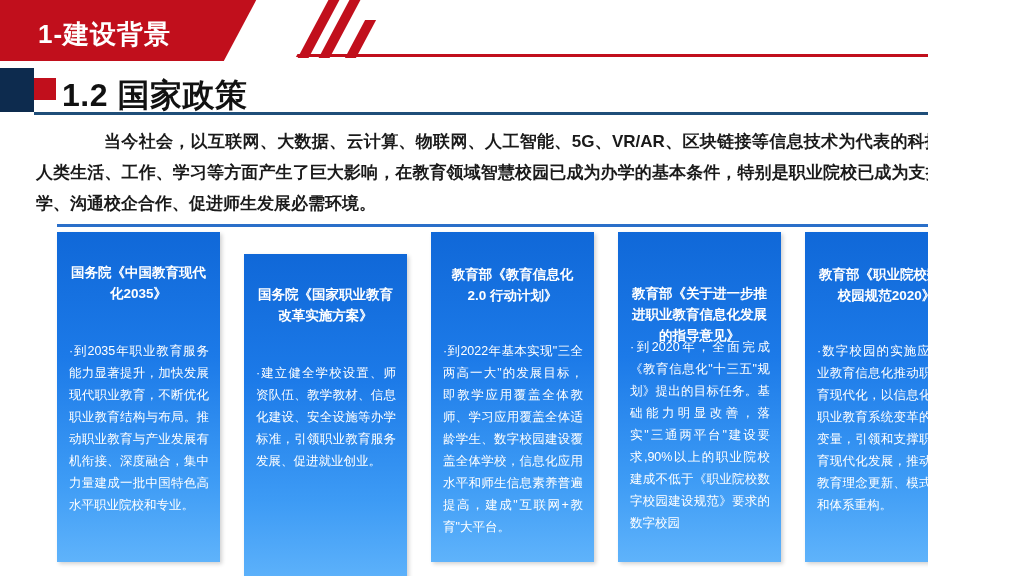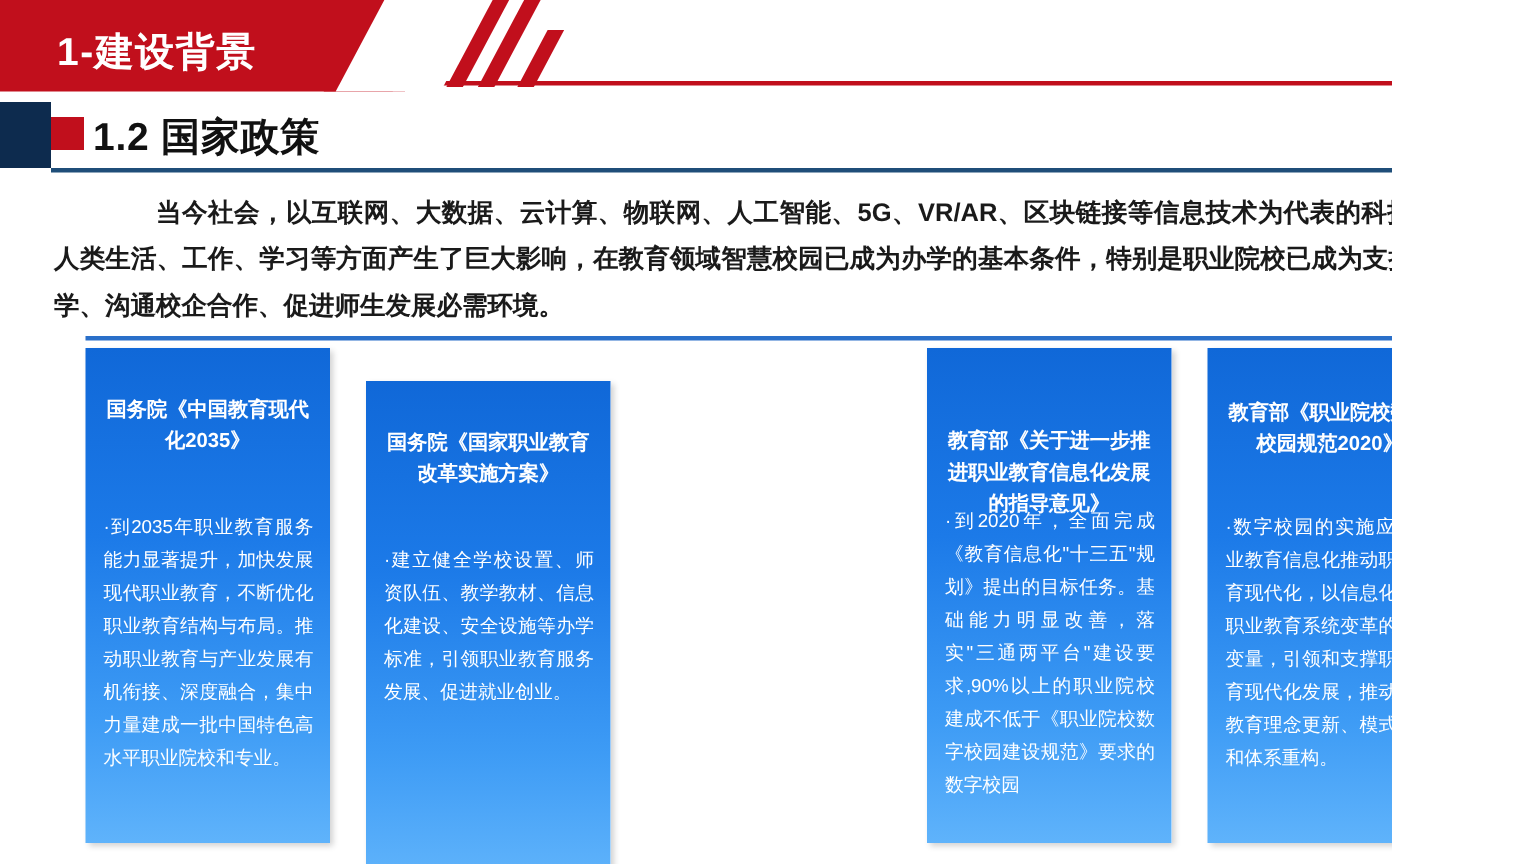--- a/index.html
+++ b/index.html
@@ -100,21 +100,21 @@
     left: 34px;
     top: 78px;
     width: 22px;
     height: 22px;
     background: #c10f1c;
   }
   .sub-title {
     position: absolute;
     left: 62px;
     top: 74px;
-    font-size: 26px;
+    font-size: 32px;
     font-weight: bold;
     color: #111111;
     letter-spacing: 0.5px;
     white-space: nowrap;
   }
   .sub-rule {
     position: absolute;
     left: 34px;
     top: 112px;
     width: 990px;
@@ -228,20 +228,24 @@
     <div class="card c0">
       <div class="card-title">国务院《中国教育现代化2035》</div>
       <div class="card-body">·到2035年职业教育服务能力显著提升，加快发展现代职业教育，不断优化职业教育结构与布局。推动职业教育与产业发展有机衔接、深度融合，集中力量建成一批中国特色高水平职业院校和专业。</div>
     </div>
 
     <div class="card c1">
       <div class="card-title">国务院《国家职业教育改革实施方案》</div>
       <div class="card-body">·建立健全学校设置、师资队伍、教学教材、信息化建设、安全设施等办学标准，引领职业教育服务发展、促进就业创业。</div>
     </div>
 
+    <div class="card c2">
+      <div class="card-title">教育部《教育信息化2.0 行动计划》</div>
+      <div class="card-body">·到2022年基本实现"三全两高一大"的发展目标，即教学应用覆盖全体教师、学习应用覆盖全体适龄学生、数字校园建设覆盖全体学校，信息化应用水平和师生信息素养普遍提高，建成"互联网+教育"大平台。</div>
+    </div>
 
     <div class="card c3">
       <div class="card-title">教育部《关于进一步推进职业教育信息化发展的指导意见》</div>
       <div class="card-body">·到2020年，全面完成《教育信息化"十三五"规划》提出的目标任务。基础能力明显改善，落实"三通两平台"建设要求,90%以上的职业院校建成不低于《职业院校数字校园建设规范》要求的数字校园</div>
     </div>
 
     <div class="card c4">
       <div class="card-title">教育部《职业院校数字校园规范2020》</div>
       <div class="card-body">·数字校园的实施应以职业教育信息化推动职业教育现代化，以信息化作为职业教育系统变革的内生变量，引领和支撑职业教育现代化发展，推动职业教育理念更新、模式变革和体系重构。</div>
     </div>

